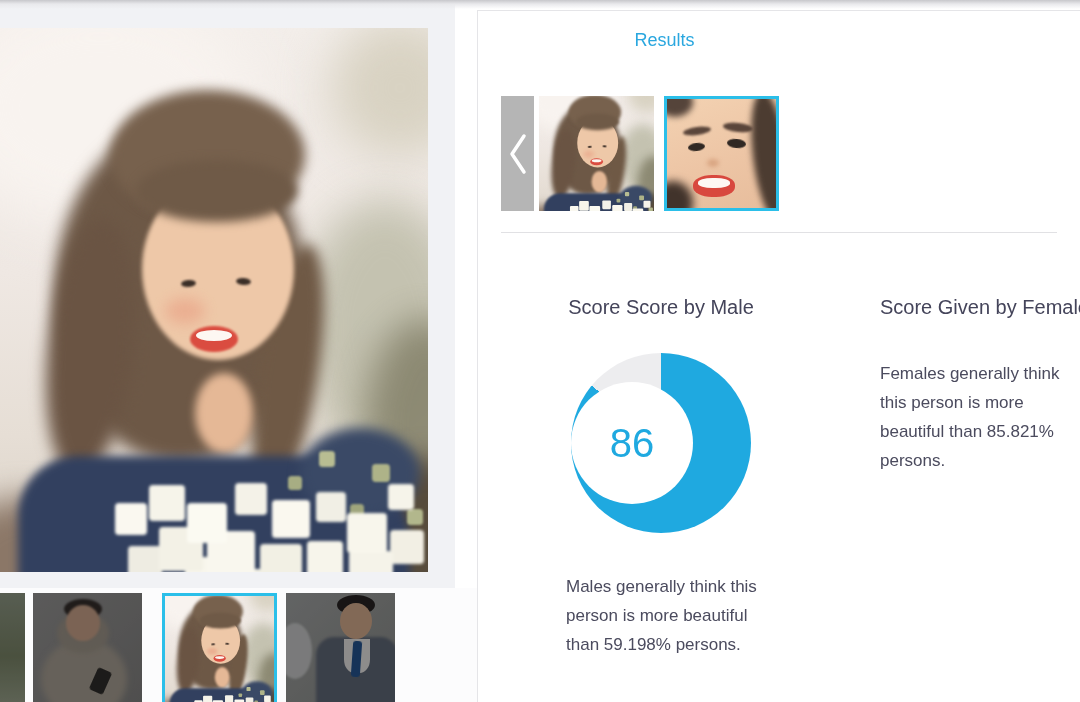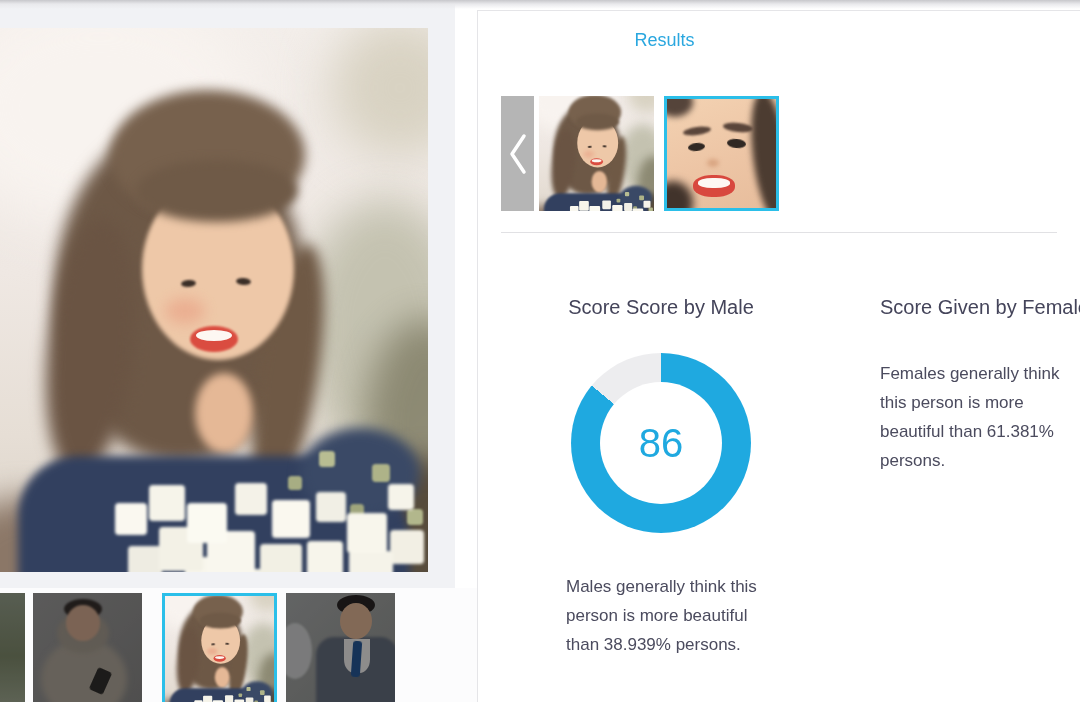--- a/index.html
+++ b/index.html
@@ -106,21 +106,21 @@
   .af-mouth  { left:26px; top:76px; width:42px; height:22px; background:#d8483e; border-radius:45%; filter:blur(.5px); }
   .af-teeth  { left:31px; top:79px; width:32px; height:10px; background:#fdf8f3; border-radius:45%; }
 
   .carousel-divider { position:absolute; left:23px; top:221px; width:556px; height:0; border-top:1px solid #e1e1e4; }
 
   .score-col { position:absolute; top:283px; width:190px; }
   .col-male { left:88px; }
   .col-female { left:402px; }
   .score-title { font-size:20px; color:#44445a; text-align:center; line-height:26px; white-space:nowrap; }
   .donut { position:relative; width:180px; height:180px; border-radius:50%; margin:33px auto 0 auto;
-    display:flex; align-items:center; justify-content:center; }
+    display:flex; align-items:center; }
   .donut-hole { width:122px; height:122px; border-radius:50%; background:#fff;
     display:flex; align-items:center; justify-content:center; }
   .donut-score { font-size:40px; }
   .col-male .donut-score { color:var(--accent-blue,#1fa9e0); }
   .col-female .donut-score { color:var(--accent-orange,#f6861f); }
   .score-desc { margin-top:39px; font-size:17px; line-height:29px; color:#4b4b5e; width:196px; }
 
   svg.chev { display:block; }
 </style>
 </head>
@@ -272,21 +272,21 @@
 
     <div class="carousel-divider"></div>
 
     <div class="score-col col-male">
       <div class="score-title">Score Score by Male</div>
       <div class="donut" style="background: conic-gradient(rgb(31, 169, 224) 0deg, rgb(31, 169, 224) 86%, rgb(237, 237, 239) 0deg);">
         <div class="donut-hole">
           <span class="donut-score">86</span>
         </div>
       </div>
-      <div class="score-desc">Males generally think this person is more beautiful than 38.939% persons.</div>
+      <div class="score-desc">Males generally think this person is more beautiful than 59.198% persons.</div>
     </div>
 
     <div class="score-col col-female">
       <div class="score-title">Score Given by Female</div>
-      <div class="score-desc">Females generally think this person is more beautiful than 61.381% persons.</div>
+      <div class="score-desc">Females generally think this person is more beautiful than 85.821% persons.</div>
     </div>
   </div>
 </div>
 
 </body></html>

